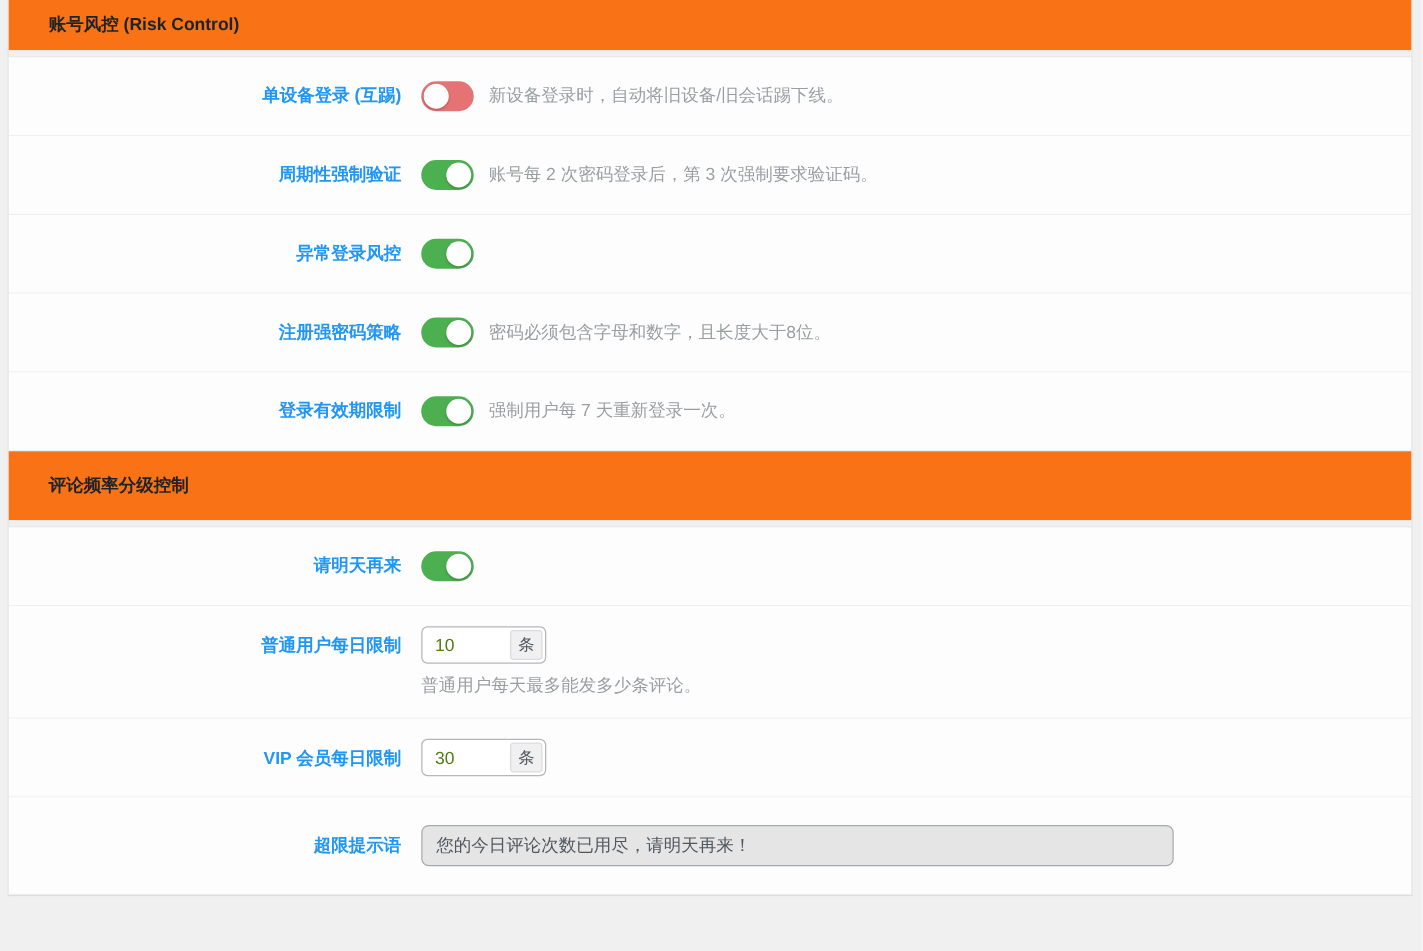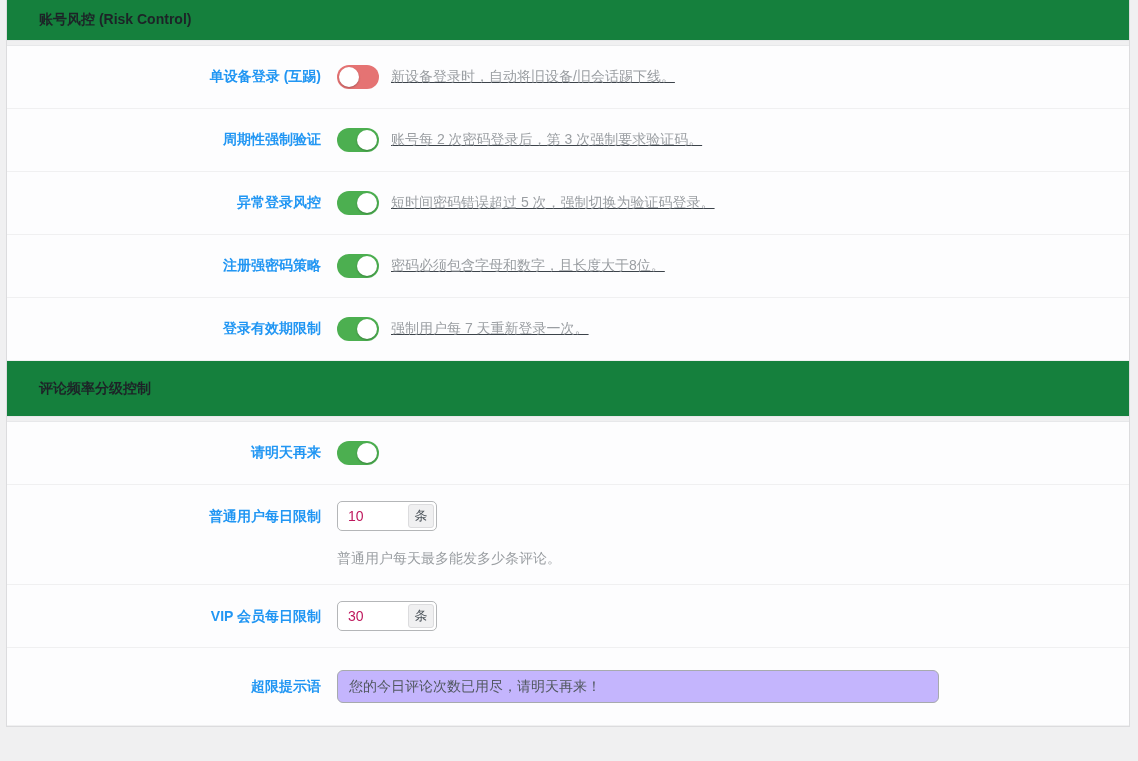--- a/index.html
+++ b/index.html
@@ -18,21 +18,21 @@
     border-right:1px solid #dcdcde;
     border-bottom:1px solid #dcdcde;
   }
   .section-title {
     display:flex;
     align-items:center;
     padding-left:32px;
     font-weight:bold;
     font-size:14px;
     color:#1d2327;
-    background:#15803d;
+    background:#f97316;
   }
   .section-title.first { height:40px; }
   .section-title.tall  { height:55px; }
   .divider {
     height:6px;
     background:#f0f0f1;
     border-top:1px solid #e7e8ea;
     border-bottom:1px solid #e7e8ea;
   }
   .row {
@@ -49,21 +49,21 @@
     color:#2196f3;
     font-weight:bold;
     font-size:14px;
   }
   .input-row .label-col { line-height:30px;text-align:right; }
   .text-row  .label-col { line-height:33px; }
   .control-col {
     margin-left:16px;
     flex:1;
   }
-  .toggle-line { display:flex; align-items:center;text-decoration:underline; }
+  .toggle-line { display:flex; align-items:center; }
   .toggle {
     position:relative;
     display:inline-block;
     width:42px; height:24px;
     border-radius:12px;
     cursor:pointer;
     flex:0 0 auto;
   }
   .toggle .knob {
     position:absolute;
@@ -88,40 +88,40 @@
     background:#fff;
     border:1px solid #b4b6b8;
     border-radius:5px;
   }
   .num-input {
     width:68px; height:28px;
     border:none; outline:none;
     background:transparent;
     padding:0 0 0 10px;
     font-size:14px;
-    color:#be185d;
+    color:#4d7c0f;
     font-family:inherit;
   }
   .num-addon {
     position:absolute;
     top:2px; right:2px; bottom:2px;
     width:26px;
     display:flex; align-items:center; justify-content:center;
     background:#f0f0f1;
     border:1px solid #dcdcde;
     border-radius:3px;
     color:#50575e;
     font-size:13px;
   }
-  .input-desc { margin-top:19px; }
+  .input-desc { margin-top:9px; }
   .wide-input {
     width:602px; height:33px;
     border:1px solid #a7aaad;
     border-radius:6px;
-    background:#c4b5fd;
+    background:#e5e5e5;
     padding:0 11px;
     font-size:14px;
     color:#50575e;
     outline:none;
     font-family:inherit;
   }
 </style>
 </head>
 <body>
 
@@ -151,21 +151,20 @@
       <span class="desc">账号每 2 次密码登录后，第 3 次强制要求验证码。</span>
     </div>
   </div>
 
   <div class="row toggle-row">
     <div class="label-col">异常登录风控</div>
     <div class="control-col toggle-line">
       <span class="toggle t-on">
           <i class="knob"></i>
         </span>
-      <span class="desc">短时间密码错误超过 5 次，强制切换为验证码登录。</span>
     </div>
   </div>
 
   <div class="row toggle-row">
     <div class="label-col">注册强密码策略</div>
     <div class="control-col toggle-line">
       <span class="toggle t-on">
           <i class="knob"></i>
         </span>
       <span class="desc">密码必须包含字母和数字，且长度大于8位。</span>

